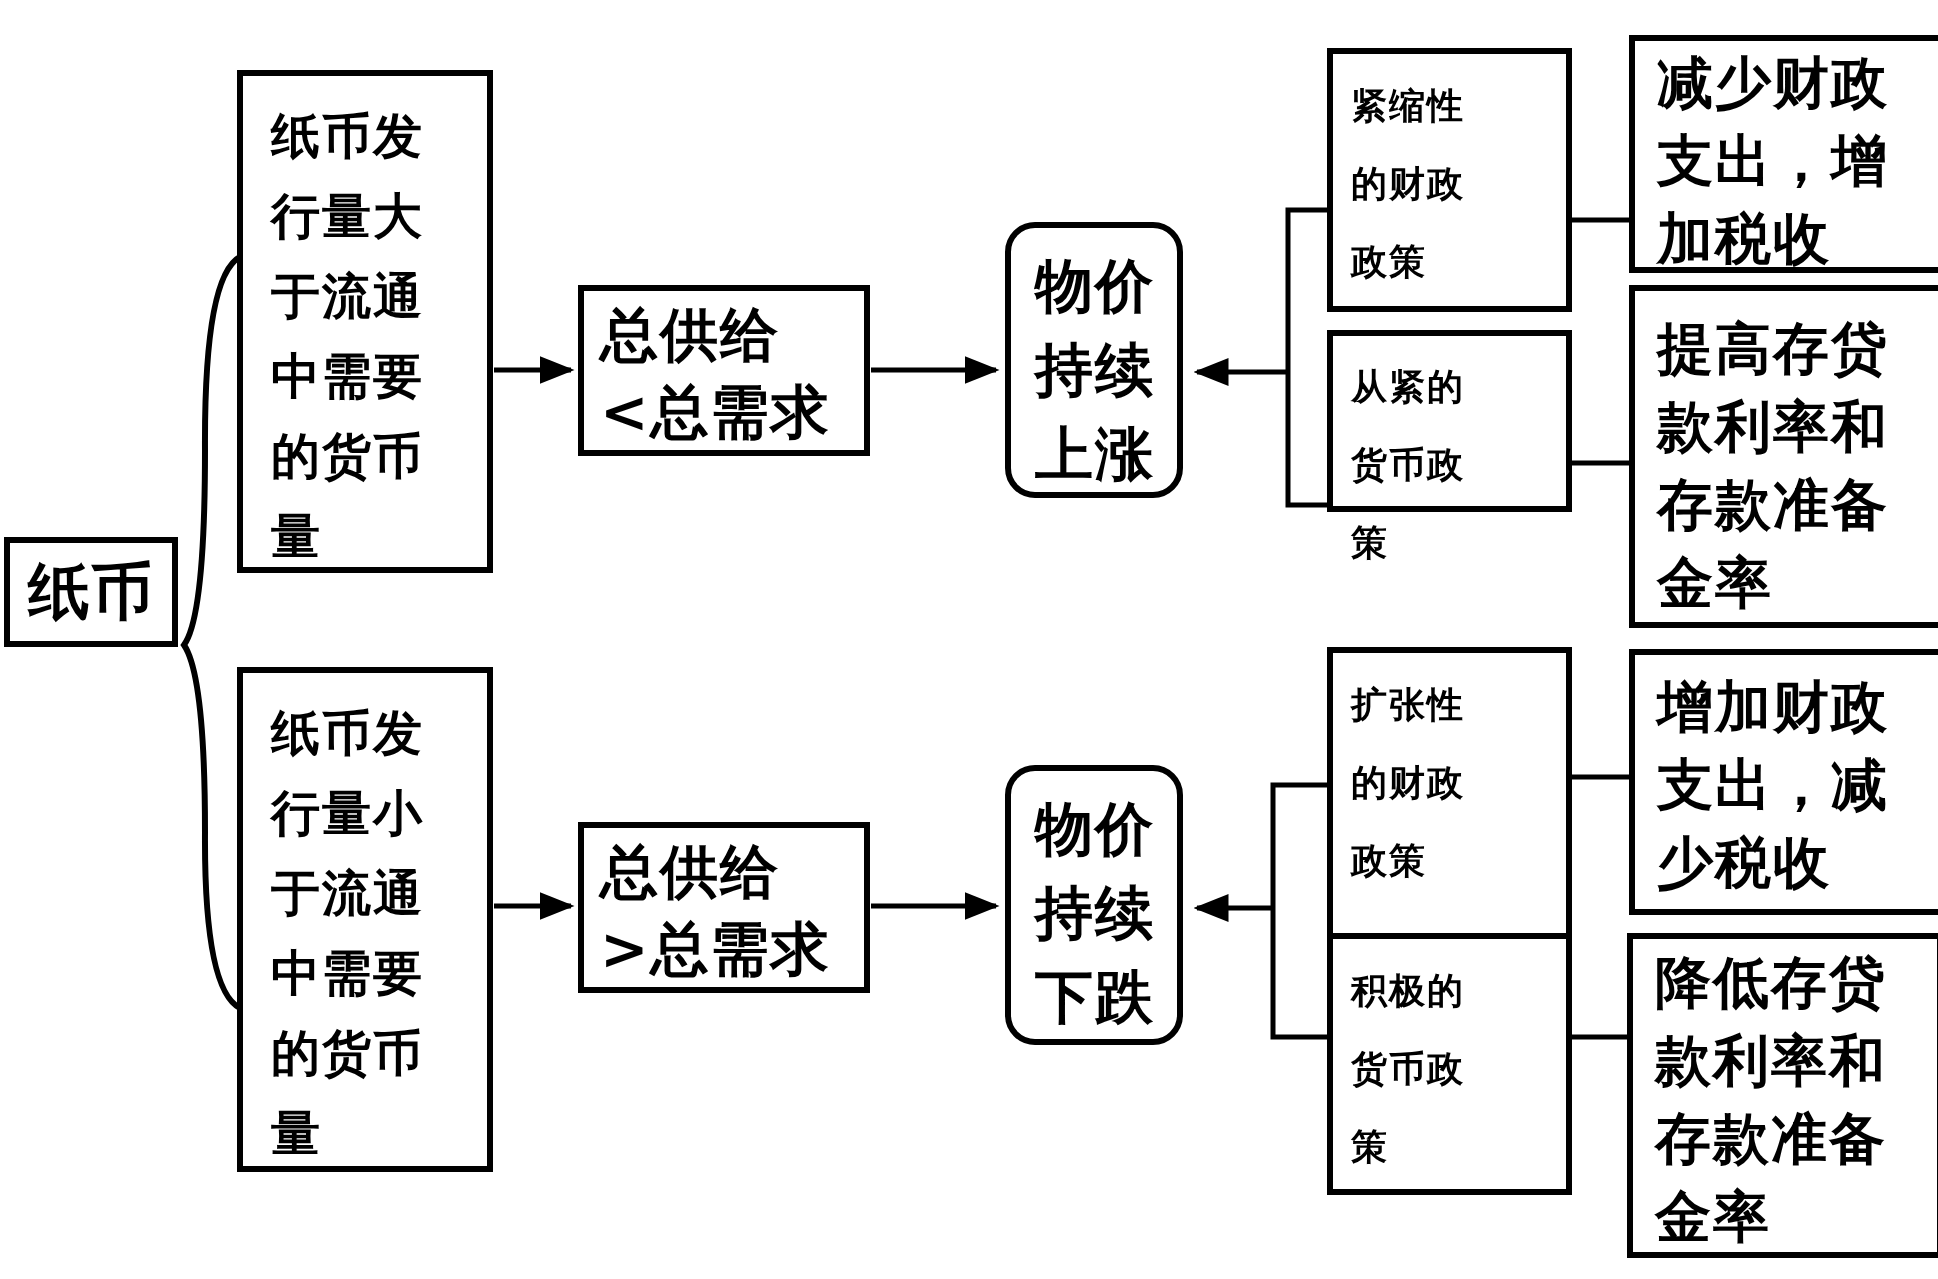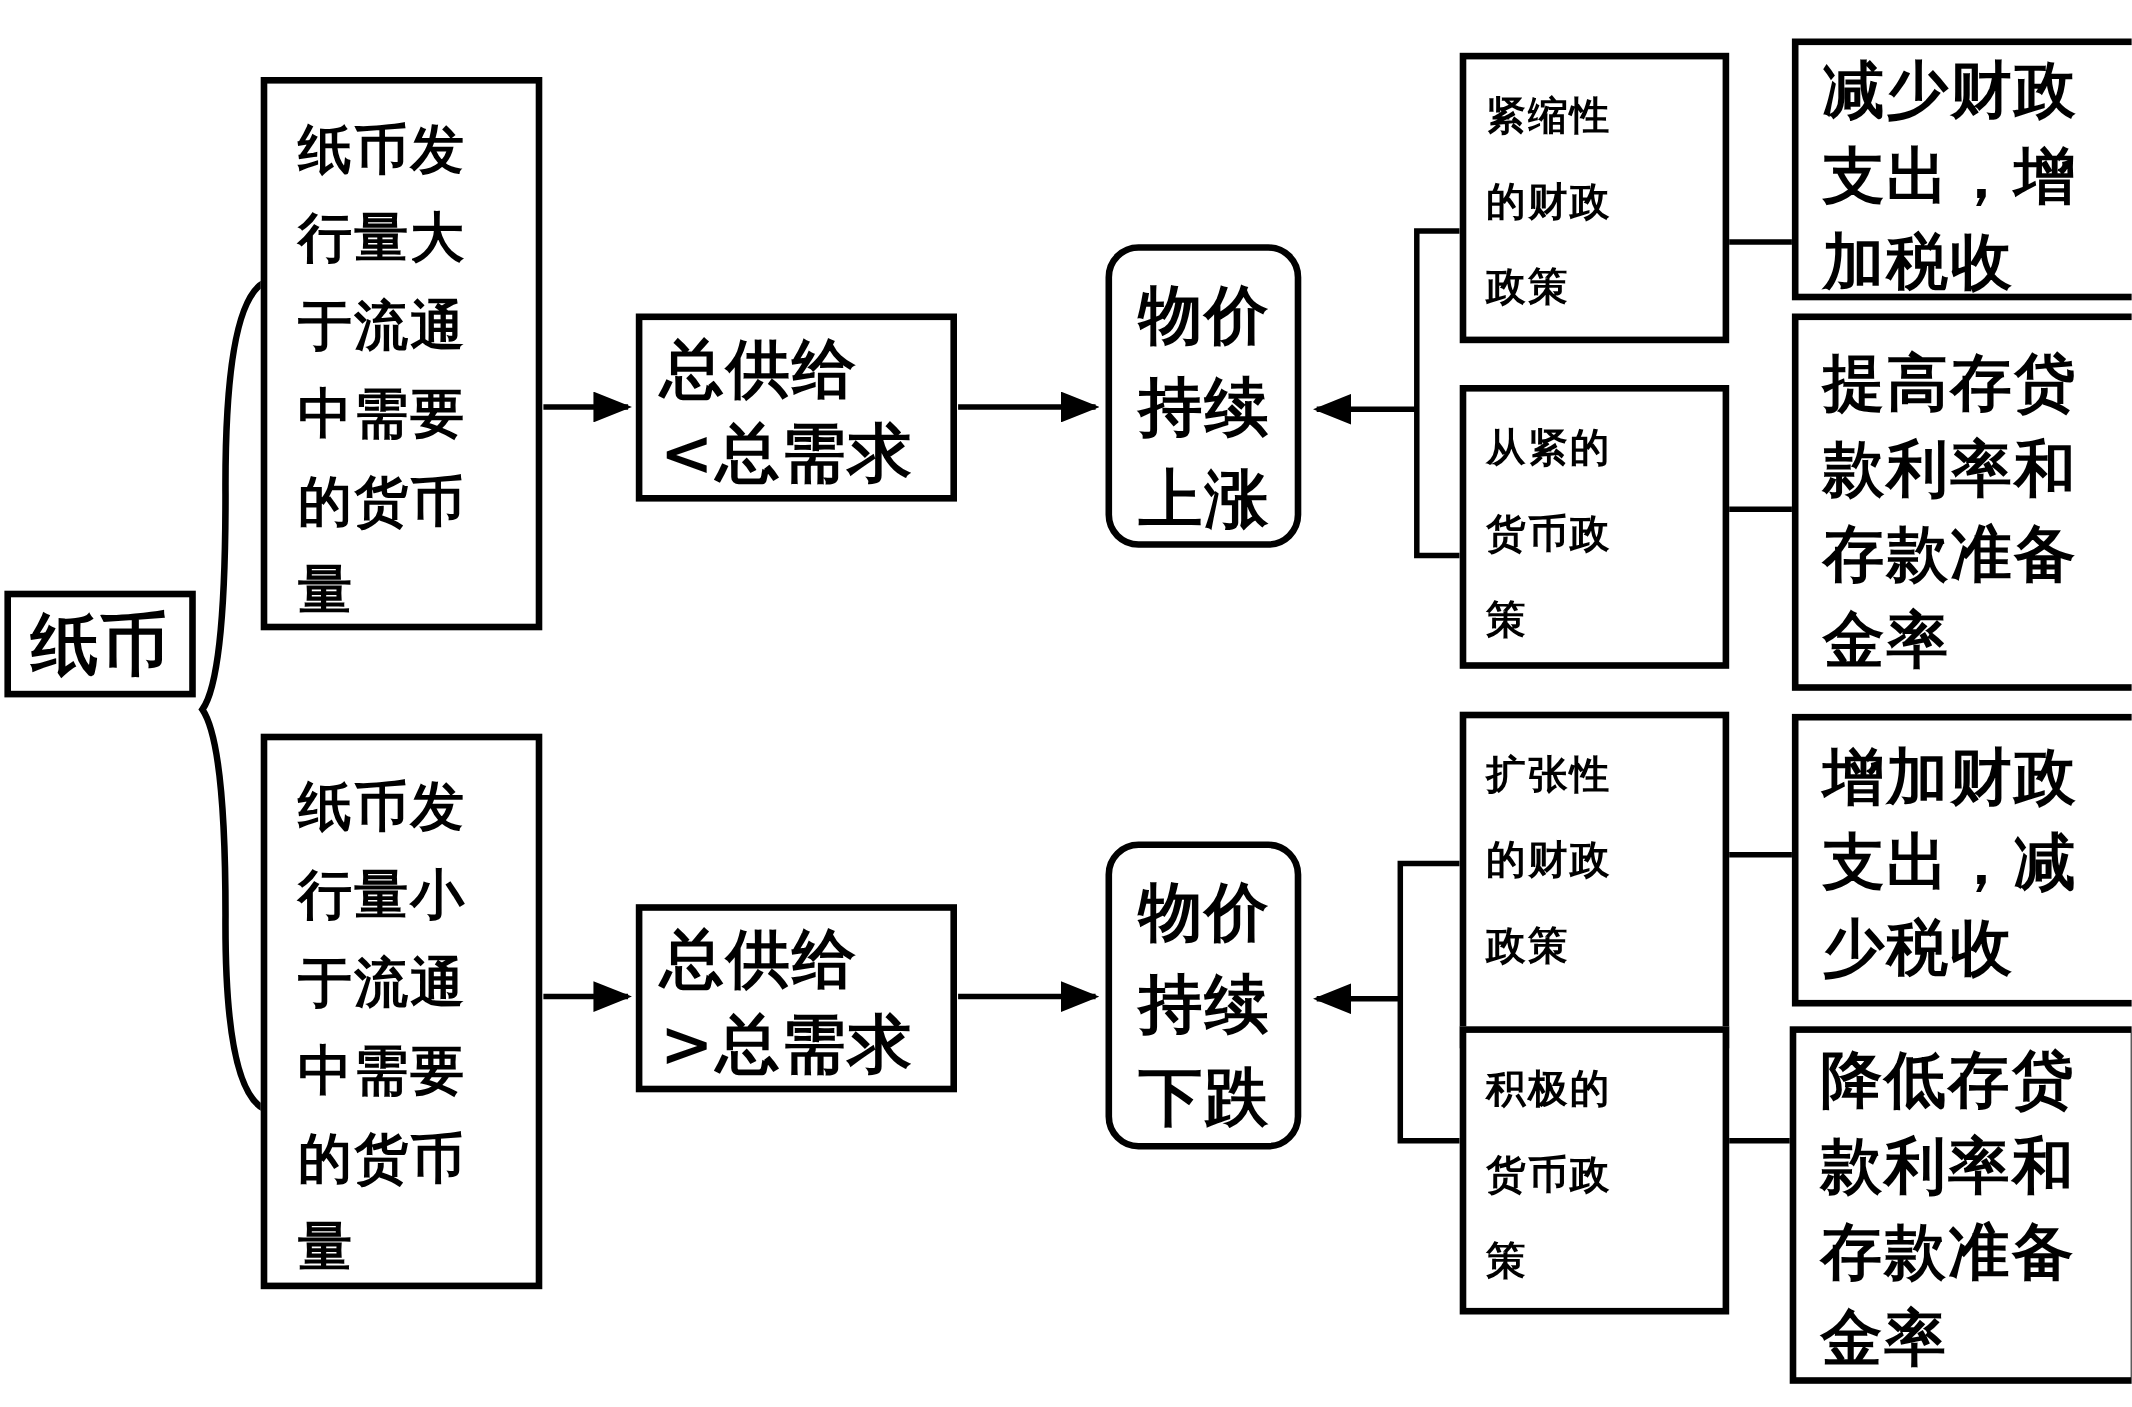--- a/index.html
+++ b/index.html
@@ -8,42 +8,42 @@
     font-family:"DejaVu Serif","Liberation Serif",serif;color:#000;
   }
   .box{
     position:absolute;border:6px solid #000;background:#fff;box-sizing:border-box;
     white-space:pre-line;font-weight:700;letter-spacing:2px;
   }
   .center{display:flex;align-items:center;justify-content:center;letter-spacing:1px;}
   #connector-layer{position:absolute;left:0;top:0;pointer-events:none;}
 
   
-  #box-paper-money{left:4px;top:537px;width:174px;height:97px;font-size:62px;}
+  #box-paper-money{left:4px;top:537px;width:174px;height:110px;font-size:62px;}
   #box-currency{left:4px;top:656px;width:174px;height:97px;font-size:62px;}
 
   
   .cond{left:237px;width:256px;font-size:49px;line-height:80px;padding:20px 0 0 28px;}
   #box-over-issue{top:70px;height:503px;}
   #box-under-issue{top:667px;height:505px;}
 
   
   .supply{left:578px;width:292px;height:171px;font-size:58px;line-height:77px;padding:6px 0 15px 16px;}
   #box-supply-lt{top:285px;}
   #box-supply-gt{top:822px;}
 
   
   .outcome{left:1005px;width:178px;font-size:58px;line-height:84px;padding:16px 0 0 24px;border-radius:30px;}
   #box-price-rising{top:222px;height:276px;}
   #box-price-falling{top:765px;height:280px;}
 
   
   .policy{left:1327px;width:245px;font-size:36px;line-height:78px;padding:12px 0 0 18px;}
   #box-tight-fiscal{top:48px;height:264px;}
-  #box-tight-monetary{top:350px;height:258px;font-family:Liberation Serif, serif;}
+  #box-tight-monetary{top:330px;height:182px;font-family:Liberation Serif, serif;}
   #box-expand-fiscal{top:647px;height:306px;}
   #box-active-monetary{top:933px;height:262px;}
 
   
   .measure{left:1629px;width:316px;font-size:56px;line-height:78px;padding:2px 0 0 22px;}
   #box-cut-spend{top:35px;height:238px;}
   #box-raise-rates{top:285px;height:343px;padding-top:18px;}
   #box-add-spend{top:649px;height:266px;padding-top:12px;}
   #box-lower-rates{left:1627px;top:933px;height:325px;padding-top:4px;}
 </style>

